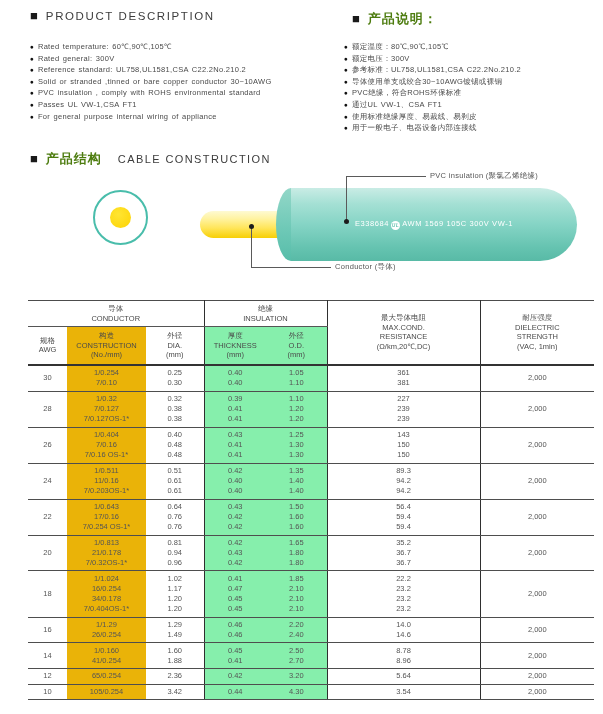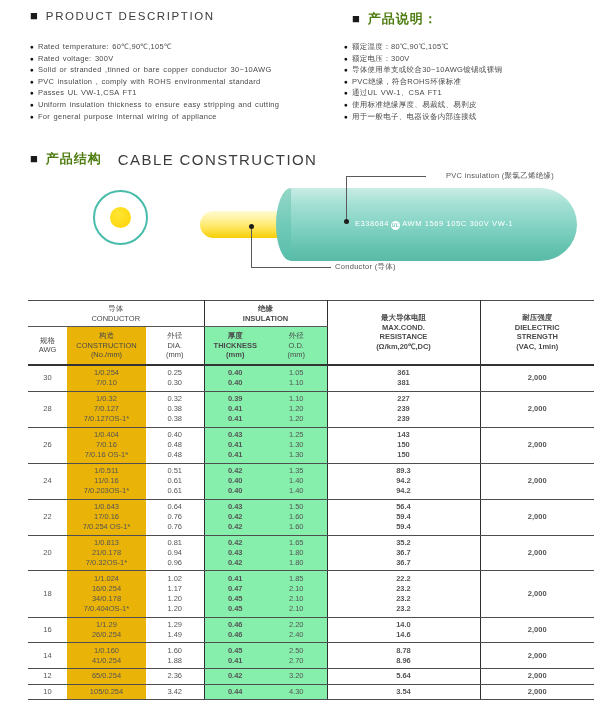--- a/index.html
+++ b/index.html
@@ -9,21 +9,21 @@
     font-family:"Liberation Sans", sans-serif; color:#4a4a4a;
     -webkit-font-smoothing:antialiased;
   }
   .abs { position:absolute; }
 
   
   .sec-title { display:flex; align-items:center; gap:8px; }
   .sq { font-size:13px; line-height:12px; color:#1a1a1a; }
   .t-en { font-size:11.5px; letter-spacing:1.6px; color:#3c3c3c; font-weight:normal; }
   .t-cn { font-size:13px; font-weight:bold; color:#4d7c0f; letter-spacing:1px; }
-  .t-en2 { font-size:15px; letter-spacing:1.4px; color:#3c3c3c; }
+  .t-en2 { font-size:11px; letter-spacing:1.4px; color:#3c3c3c; }
 
   
   .blist { line-height:11.6px; }
   .bullet-item { white-space:nowrap; height:11.6px; display:flex; align-items:center; }
   .dot { font-size:6.5px; color:#111; margin-right:4px; flex:0 0 auto; }
   .bt { font-size:7.5px; color:#4a4a4a; letter-spacing:0.3px; word-spacing:1px; }
 
   
   .xsec { left:93px; top:190px; width:55px; height:55px; border:2.5px solid #49bdab;
           border-radius:50%; background:#fff; display:flex; align-items:center; justify-content:center; }
@@ -54,21 +54,21 @@
   th, td { text-align:center; vertical-align:middle; font-weight:normal; }
   thead th { color:#4a4a4a; }
   .gh { font-size:7.5px; line-height:10px; padding:3px 0 2px 0;
         border-bottom:1.2px solid #555; }
   .shead th { font-size:7.5px; line-height:9.6px; padding:4px 0;
         border-bottom:2px solid #333; }
   .hspan2 { font-size:7.5px; line-height:9.6px; border-bottom:2px solid #333; }
   .hline { display:block; }
   .ybg { background:#eab308; }
   .bbg { background:#86efac; }
-  .bL  { border-left:1.8px solid #2f2f2f;font-weight:bold; }
+  .bL  { border-left:1.8px solid #2f2f2f; }
   tbody td { font-size:7.5px; line-height:10.2px; padding:2.2px 0;
         border-bottom:1.5px solid #4e4e4e; color:#555; }
   tbody td div { white-space:nowrap; }
 </style>
 </head>
 <body>
 
 <div class="abs sec-title" style="left:30px; top:10px;">
   <span class="sq">■</span>
   <span class="t-en">PRODUCT DESCRIPTION</span>
@@ -78,51 +78,55 @@
   <span class="t-cn">产品说明：</span>
 </div>
 
 <div class="abs blist" style="left:30px; top:41px; width:325px;">
     <div class="bullet-item">
       <span class="dot">●</span>
       <span class="bt">Rated temperature: 60℃,90℃,105℃</span>
     </div>
     <div class="bullet-item">
       <span class="dot">●</span>
-      <span class="bt">Rated voltage: 300V</span>
+      <span class="bt">Rated general: 300V</span>
+    </div>
+    <div class="bullet-item">
+      <span class="dot">●</span>
+      <span class="bt">Reference standard: UL758,UL1581,CSA C22.2No.210.2</span>
     </div>
     <div class="bullet-item">
       <span class="dot">●</span>
       <span class="bt">Solid or stranded ,tinned or bare copper conductor 30~10AWG</span>
     </div>
     <div class="bullet-item">
       <span class="dot">●</span>
       <span class="bt">PVC insulation , comply with ROHS environmental standard</span>
     </div>
     <div class="bullet-item">
       <span class="dot">●</span>
       <span class="bt">Passes UL VW-1,CSA FT1</span>
-    </div>
-    <div class="bullet-item">
-      <span class="dot">●</span>
-      <span class="bt">Uniform insulation thickness to ensure easy stripping and cutting</span>
     </div>
     <div class="bullet-item">
       <span class="dot">●</span>
       <span class="bt">For general purpose internal wiring of appliance</span>
     </div>
   </div>
 <div class="abs blist" style="left:344px; top:41px; width:251px; overflow:hidden;">
     <div class="bullet-item">
       <span class="dot">●</span>
       <span class="bt">额定温度：80℃,90℃,105℃</span>
     </div>
     <div class="bullet-item">
       <span class="dot">●</span>
       <span class="bt">额定电压：300V</span>
+    </div>
+    <div class="bullet-item">
+      <span class="dot">●</span>
+      <span class="bt">参考标准：UL758,UL1581,CSA C22.2No.210.2</span>
     </div>
     <div class="bullet-item">
       <span class="dot">●</span>
       <span class="bt">导体使用单支或绞合30~10AWG镀锡或裸铜</span>
     </div>
     <div class="bullet-item">
       <span class="dot">●</span>
       <span class="bt">PVC绝缘，符合ROHS环保标准</span>
     </div>
     <div class="bullet-item">
@@ -152,21 +156,21 @@
 <div class="abs rod"></div>
 <div class="abs ins-face"></div>
 <div class="abs ins-body"></div>
 <div class="abs cable-print">
   <span>E338684</span><span class="ul-badge"><span>UL</span></span><span>AWM 1569 105C 300V VW-1</span>
 </div>
 
 <div class="abs leader-dot" style="left:344px; top:219px;"></div>
 <div class="abs leader-line" style="left:346px; top:176px; width:1px; height:45px;"></div>
 <div class="abs leader-line" style="left:346px; top:176px; width:80px; height:1px;"></div>
-<div class="abs fig-label" style="left:430px; top:171px;margin-left:16px;">PVC insulation (聚氯乙烯绝缘)</div>
+<div class="abs fig-label" style="left:430px; top:171px;">PVC insulation (聚氯乙烯绝缘)</div>
 
 <div class="abs leader-dot" style="left:249px; top:224px;"></div>
 <div class="abs leader-line" style="left:251px; top:226px; width:1px; height:42px;"></div>
 <div class="abs leader-line" style="left:251px; top:267px; width:80px; height:1px;"></div>
 <div class="abs fig-label" style="left:335px; top:262px;">Conductor (导体)</div>
 
 <div class="abs tblwrap">
 <table>
   <colgroup>
     <col style="width:39px;">

